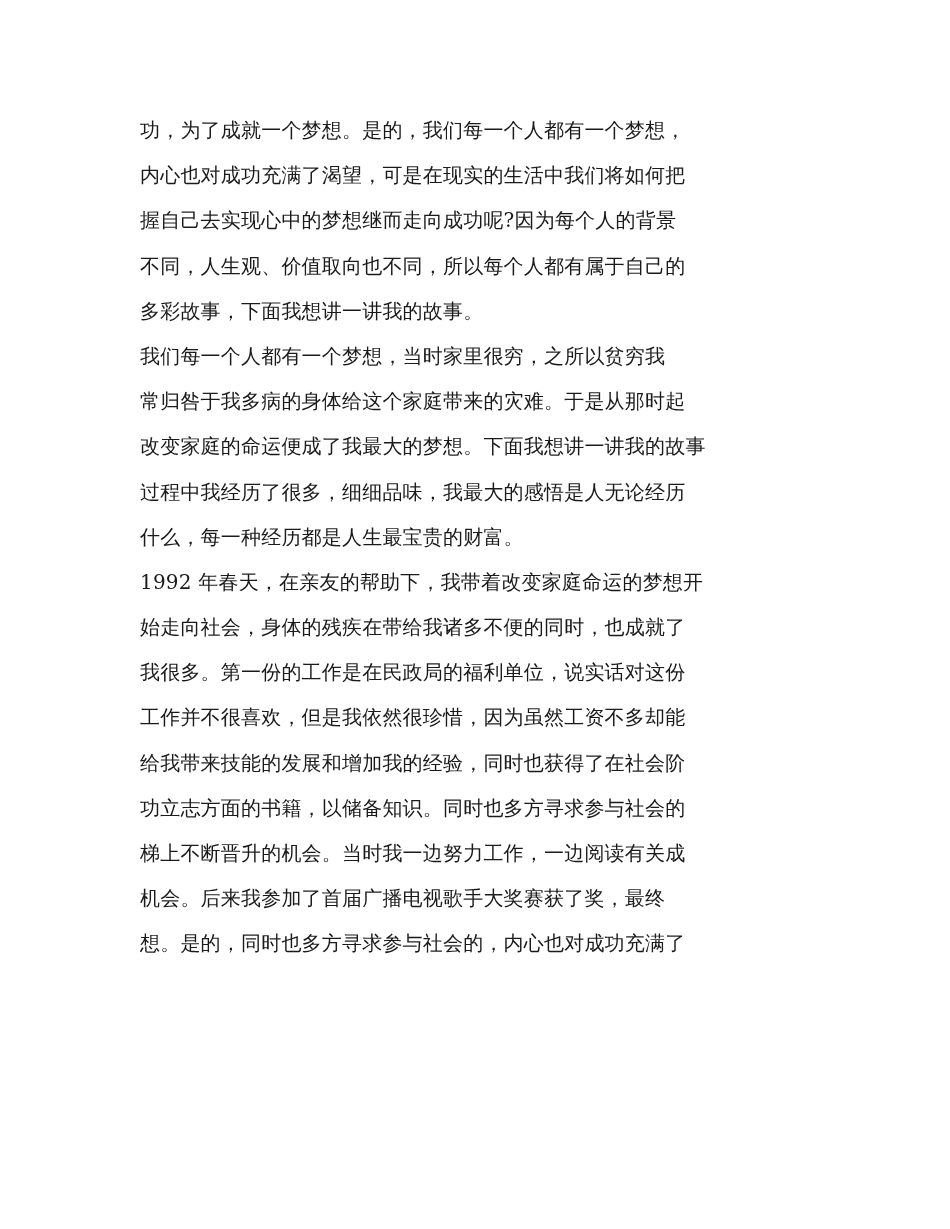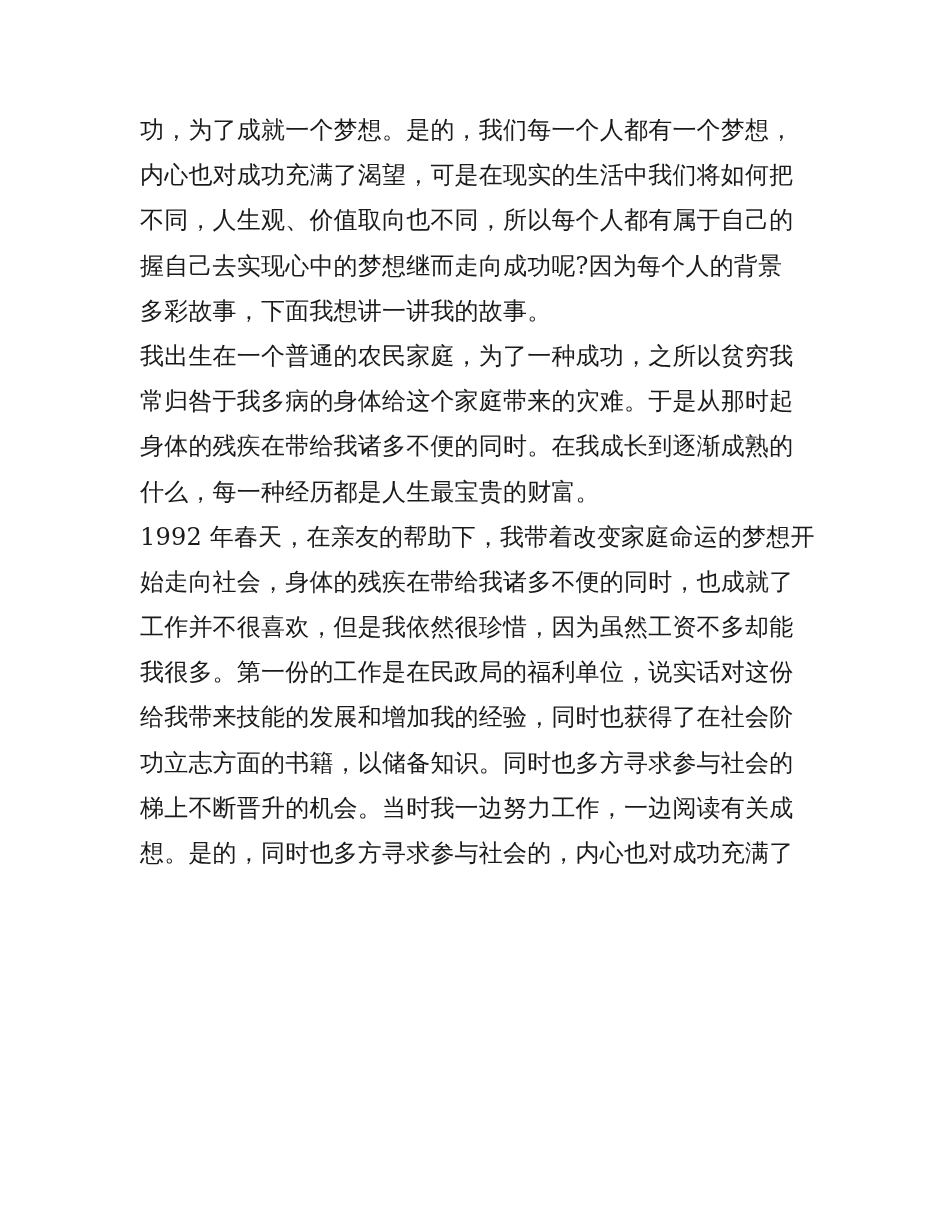--- a/index.html
+++ b/index.html
@@ -1,44 +1,46 @@
 <!DOCTYPE html>
 <html><head>
 <meta charset="utf-8">
 <style>
   html, body { margin: 0; padding: 0; background: #ffffff; }
   body { width: 950px; height: 1229px; position: relative; overflow: hidden; }
   .page { position: absolute; left: 0; top: 0; width: 950px; height: 1229px; background: #fff; }
   .text-block { position: absolute; left: 140px; top: 108px; width: 680px; }
   .line {
     font-family: "DejaVu Serif", "Liberation Serif", serif;
-    font-size: 24px;
+    font-size: 20px;
     line-height: 45.2px;
     height: 45.2px;
     color: #1a1a1a;
     white-space: nowrap;
     letter-spacing: 0.2px;
   }
 </style>
 </head>
 <body>
 
 <div class="page">
   <div class="text-block">
     <div class="line">功，为了成就一个梦想。是的，我们每一个人都有一个梦想，</div>
     <div class="line">内心也对成功充满了渴望，可是在现实的生活中我们将如何把</div>
+    <div class="line">握自己去实现心中的梦想继而走向成功呢?因为每个人的背景</div>
     <div class="line">不同，人生观、价值取向也不同，所以每个人都有属于自己的</div>
-    <div class="line">握自己去实现心中的梦想继而走向成功呢?因为每个人的背景</div>
     <div class="line">多彩故事，下面我想讲一讲我的故事。</div>
-    <div class="line">我出生在一个普通的农民家庭，为了一种成功，之所以贫穷我</div>
+    <div class="line">我们每一个人都有一个梦想，当时家里很穷，之所以贫穷我</div>
     <div class="line">常归咎于我多病的身体给这个家庭带来的灾难。于是从那时起</div>
-    <div class="line">身体的残疾在带给我诸多不便的同时。在我成长到逐渐成熟的</div>
+    <div class="line">改变家庭的命运便成了我最大的梦想。下面我想讲一讲我的故事</div>
+    <div class="line">过程中我经历了很多，细细品味，我最大的感悟是人无论经历</div>
     <div class="line">什么，每一种经历都是人生最宝贵的财富。</div>
     <div class="line">1992 年春天，在亲友的帮助下，我带着改变家庭命运的梦想开</div>
     <div class="line">始走向社会，身体的残疾在带给我诸多不便的同时，也成就了</div>
+    <div class="line">我很多。第一份的工作是在民政局的福利单位，说实话对这份</div>
     <div class="line">工作并不很喜欢，但是我依然很珍惜，因为虽然工资不多却能</div>
-    <div class="line">我很多。第一份的工作是在民政局的福利单位，说实话对这份</div>
     <div class="line">给我带来技能的发展和增加我的经验，同时也获得了在社会阶</div>
     <div class="line">功立志方面的书籍，以储备知识。同时也多方寻求参与社会的</div>
     <div class="line">梯上不断晋升的机会。当时我一边努力工作，一边阅读有关成</div>
+    <div class="line">机会。后来我参加了首届广播电视歌手大奖赛获了奖，最终</div>
     <div class="line">想。是的，同时也多方寻求参与社会的，内心也对成功充满了</div>
   </div>
 </div>
 
 </body></html>

